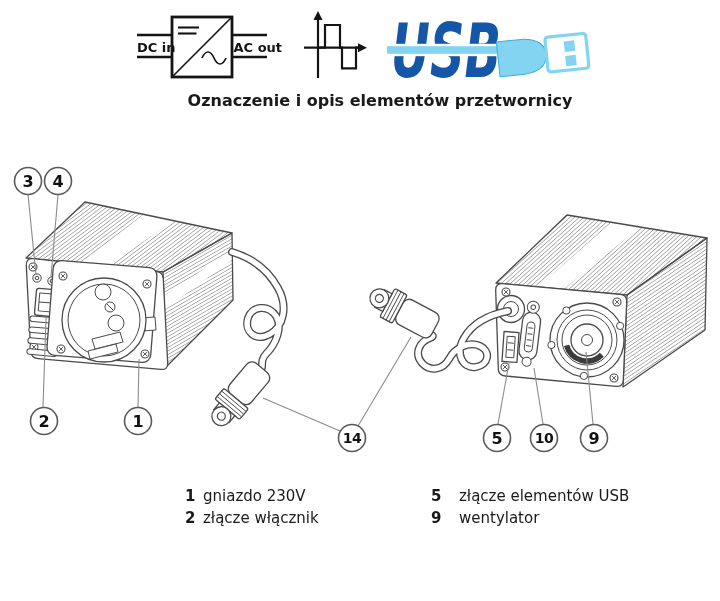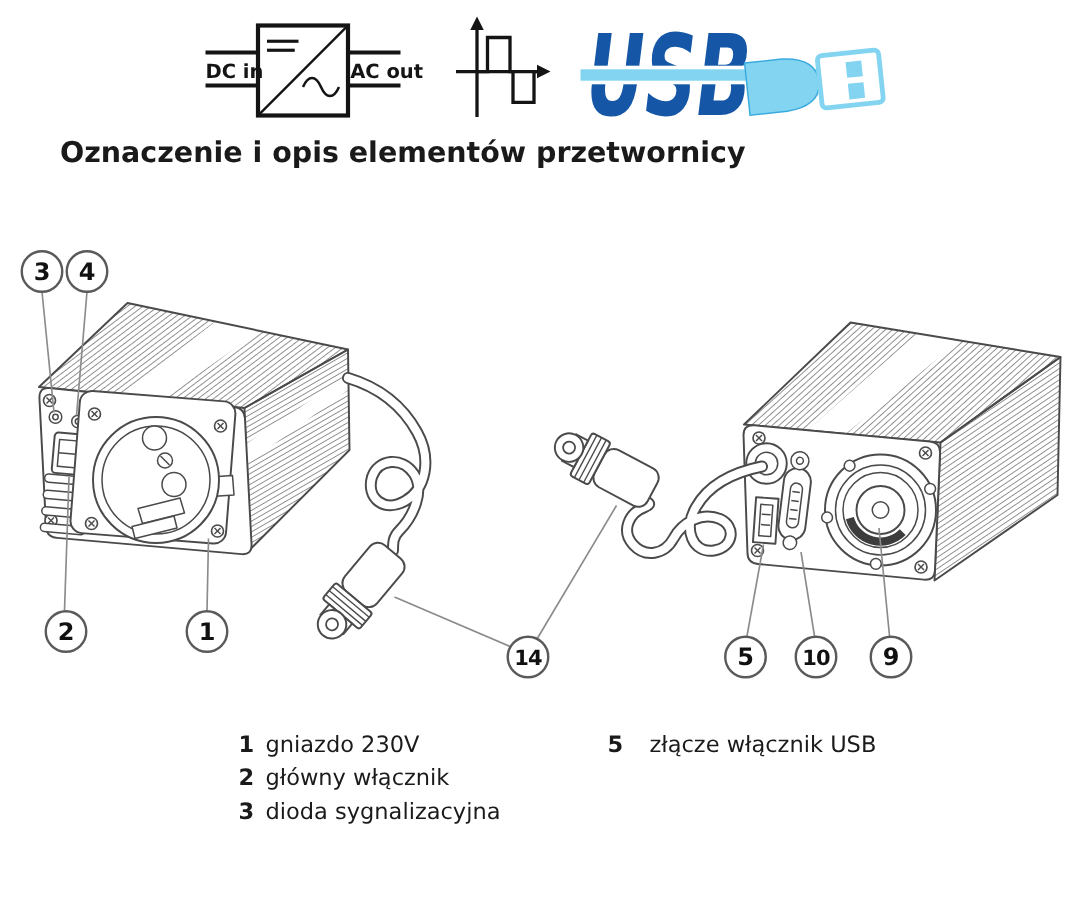--- a/index.html
+++ b/index.html
@@ -3,22 +3,22 @@
 <meta charset="utf-8">
 <style>
   html,body{margin:0;padding:0;}
   body{
     width:720px;height:601px;position:relative;background:#fff;overflow:hidden;
     font-family:"DejaVu Sans","Liberation Sans",sans-serif;color:var(--text,#1a1a1a);
   }
   .abs{position:absolute;}
   #header-icons{left:0;top:0;}
   #page-title{
-    left:40px;top:91px;width:680px;
-    font-size:19px;font-weight:bold;color:var(--text,#1a1a1a);
+    left:40px;top:91px;width:680px;text-align:center;
+    font-size:16px;font-weight:bold;color:var(--text,#1a1a1a);
   }
   #diagram-svg{left:0;top:150px;}
   
   .ln{stroke:var(--line,#4a4a4a);fill:none;stroke-width:1.3;stroke-linejoin:round;}
   .lf{stroke:var(--line,#4a4a4a);fill:#fff;stroke-width:1.3;stroke-linejoin:round;}
   .thin{stroke-width:1;}
   .leader{stroke:#8b8b8b;stroke-width:1.1;fill:none;}
   .cable-o{stroke:var(--line,#4a4a4a);stroke-width:8;fill:none;stroke-linecap:round;}
   .cable-i{stroke:#fff;stroke-width:5.4;fill:none;stroke-linecap:round;}
   .stripe{fill:#fff;stroke:none;}
@@ -31,21 +31,21 @@
   .ic-med{stroke-width:2.2;}
   .ic-thin{stroke-width:1.7;}
   .ic-fill{fill:var(--icon,#141414);stroke:none;}
   .ic-label{font:bold 13px "DejaVu Sans","Liberation Sans",sans-serif;fill:var(--icon,#141414);}
   .usb-text{font:bold italic 60px "DejaVu Sans","Liberation Sans",sans-serif;fill:var(--usb_dark,#1557a6);}
   .usb-light{fill:var(--usb_light,#82d4f1);}
   .usb-nose{fill:var(--usb_light,#82d4f1);stroke:var(--usb_mid,#3aabdf);stroke-width:1;}
   .usb-conn{fill:#fff;stroke:var(--usb_light,#82d4f1);stroke-width:3.2;}
   
   .legend{left:0;top:485px;width:720px;}
-  .lcol{position:absolute;top:0;}
+  .lcol{position:absolute;top:0;margin-left:26px;}
   .lrow{height:22.4px;line-height:22.4px;font-size:15px;white-space:nowrap;}
   .lnum{font-weight:bold;display:inline-block;min-width:13px;margin-right:5px;}
   .lcol-right .lnum{min-width:24px;margin-right:4px;}
 </style>
 </head>
 <body>
 
 <svg id="header-icons" class="abs" width="720" height="132" viewBox="0 0 720 132">
 
   <g>
@@ -272,24 +272,24 @@
       <text y="5.5">9</text>
   </g>
 </svg>
 
 <div class="legend abs">
   <div class="lcol" style="left:159px">
     <div class="lrow">
       <span class="lnum">1</span><span class="ltxt">gniazdo 230V</span>
     </div>
     <div class="lrow">
-      <span class="lnum">2</span><span class="ltxt">główny włącznik</span>
-    </div>
-    <div class="lrow">
-      <span class="lnum">3</span><span class="ltxt">dioda sygnalizacyjna</span>
+      <span class="lnum">2</span><span class="ltxt">złącze włącznik</span>
     </div>
   </div>
   <div class="lcol lcol-right" style="left:405px">
     <div class="lrow">
-      <span class="lnum">5</span><span class="ltxt">złącze włącznik USB</span>
+      <span class="lnum">5</span><span class="ltxt">złącze elementów USB</span>
+    </div>
+    <div class="lrow">
+      <span class="lnum">9</span><span class="ltxt">wentylator</span>
     </div>
   </div>
 </div>
 
 </body></html>

